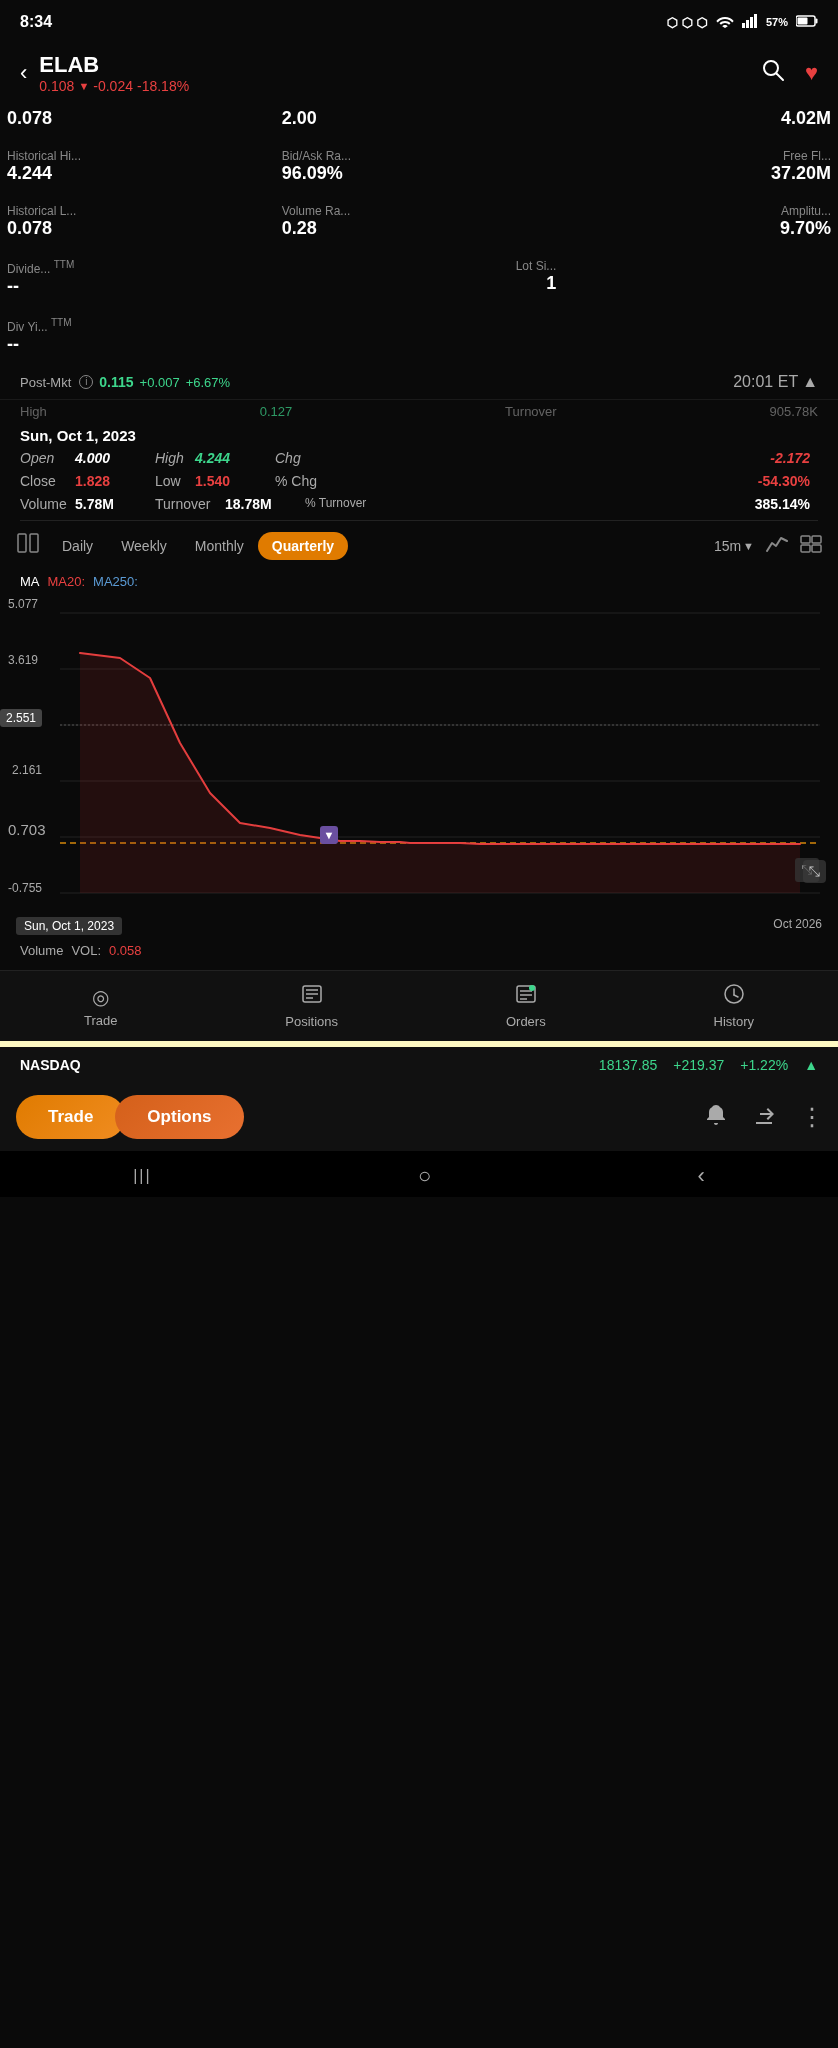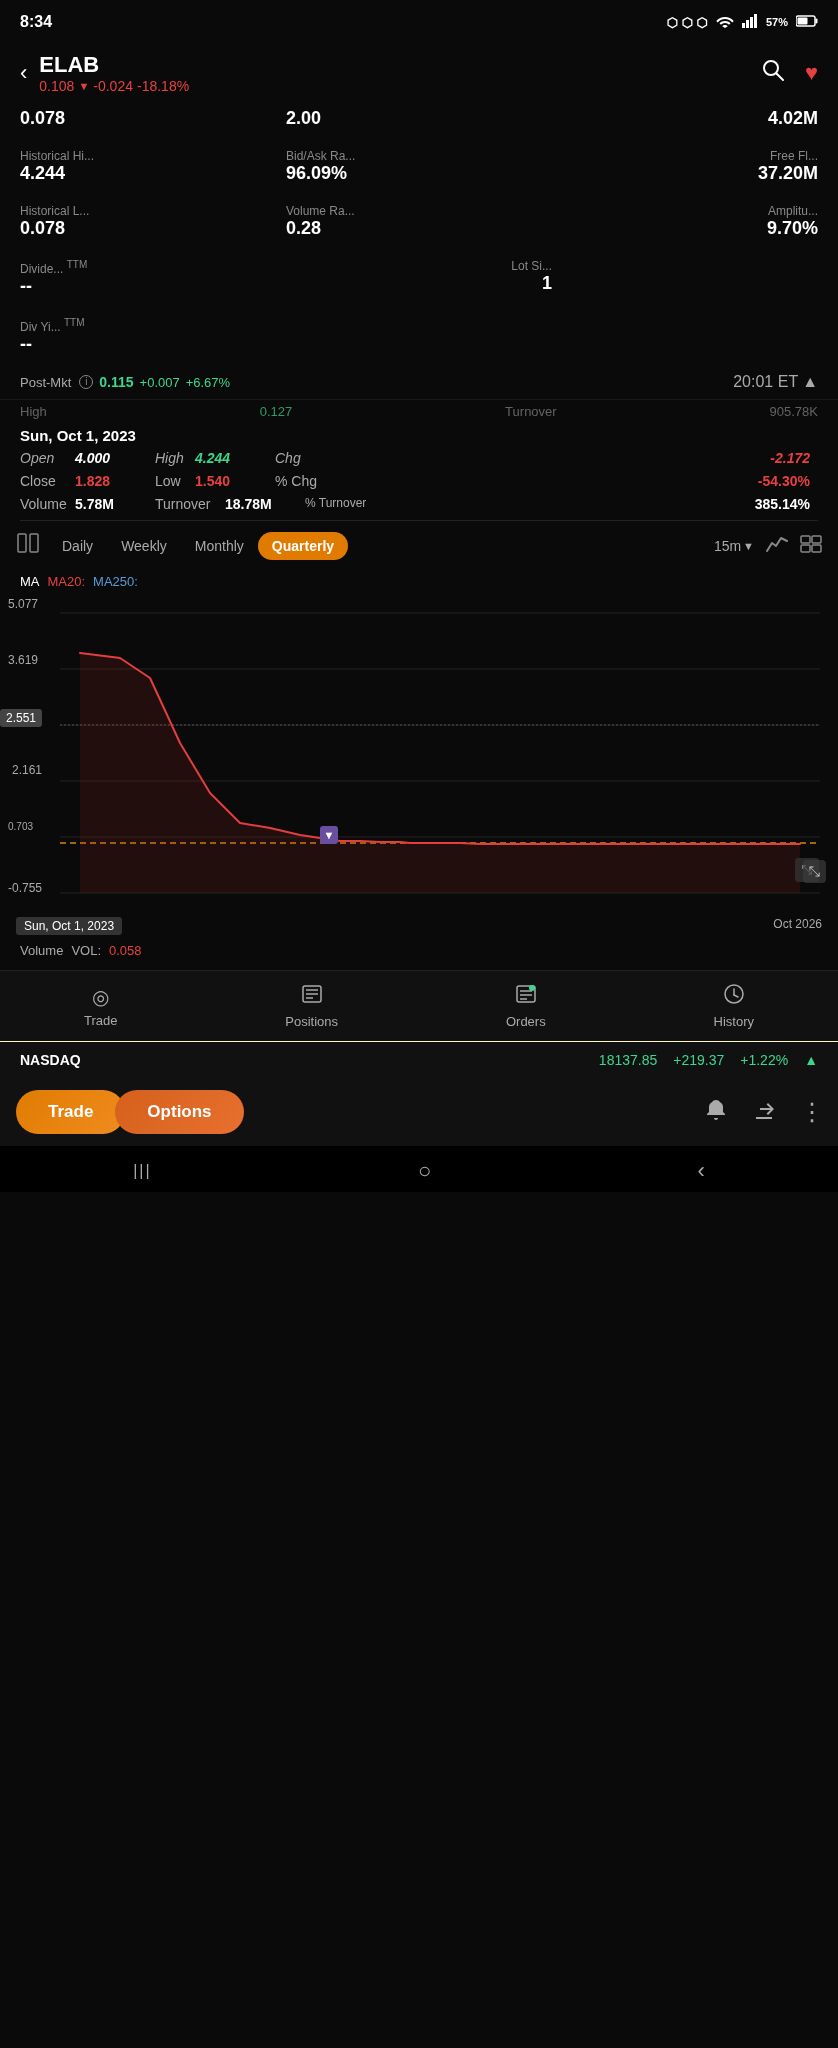--- a/index.html
+++ b/index.html
@@ -41,21 +41,21 @@
     .ticker-name { font-size: 22px; font-weight: 700; color: #fff; }
     .ticker-change { font-size: 14px; color: #e84040; display: flex; align-items: center; gap: 4px; }
     .header-right { display: flex; gap: 20px; align-items: center; }
     .search-icon-btn { font-size: 22px; color: #fff; }
     .fav-icon-btn { font-size: 22px; color: #e84040; }
 
     
     .stats-grid {
       display: grid;
       grid-template-columns: 1fr 1fr 1fr;
-      padding: 4px 20px;
+      padding: 4px 7px;
       gap: 0;
     }
     .stat-item {
       padding: 6px 0;
     }
     .stat-label {
       font-size: 12px;
       color: #888;
     }
     .stat-value {
@@ -236,21 +236,21 @@
     }
     .nav-icon { font-size: 20px; }
 
     
     .market-bar {
       display: flex;
       justify-content: space-between;
       align-items: center;
       padding: 10px 20px;
       background: #111;
-      border-top: 1px solid #fef9c3;
+      border-top: 6px solid #fef9c3;
     }
     .market-name { font-size: 14px; font-weight: 700; color: #fff; }
     .market-right { display: flex; gap: 16px; align-items: center; font-size: 14px; }
     .market-price { color: #3dd68c; }
     .market-change { color: #3dd68c; }
     .market-pct { color: #3dd68c; }
     .market-arrow { color: #3dd68c; }
 
     
     .trade-bar {
@@ -525,21 +525,21 @@
   <span class="ma-label pink">MA20:</span>
   <span class="ma-label blue">MA250:</span>
 </div>
 
 <div class="chart-area" style="height:320px; position:relative; padding: 0 0 0 0;">
 
   <div style="position:absolute; left:8px; top:4px; font-size:12px; color:#aaa;">5.077</div>
   <div style="position:absolute; left:8px; top:60px; font-size:12px; color:#aaa;">3.619</div>
   <div style="position:absolute; left:8px; top:118px; font-size:12px; color:#aaa;">2.551</div>
   <div style="position:absolute; left:12px; top:170px; font-size:12px; color:#aaa;">2.161</div>
-  <div style="position:absolute; left:8px; top:228px; font-size:10px; color:#aaa;">0.703</div>
+  <div style="position:absolute; left:8px; top:228px; font-size:15px; color:#aaa;">0.703</div>
   <div style="position:absolute; left:8px; top:288px; font-size:12px; color:#aaa;">-0.755</div>
 
   <div style="position:absolute; left:0; top:116px; background:#444; color:#fff; font-size:12px; padding:2px 6px; border-radius:3px; z-index:10;">2.551</div>
 
   <svg width="838" height="310" viewBox="0 0 838 310" style="position:absolute; top:10px; left:0;">
 
     <line x1="60" y1="10" x2="820" y2="10" stroke="#222" stroke-width="1"></line>
     <line x1="60" y1="66" x2="820" y2="66" stroke="#222" stroke-width="1"></line>
     <line x1="60" y1="122" x2="820" y2="122" stroke="#1a1a1a" stroke-width="1.5"></line>
     <line x1="60" y1="178" x2="820" y2="178" stroke="#222" stroke-width="1"></line>

